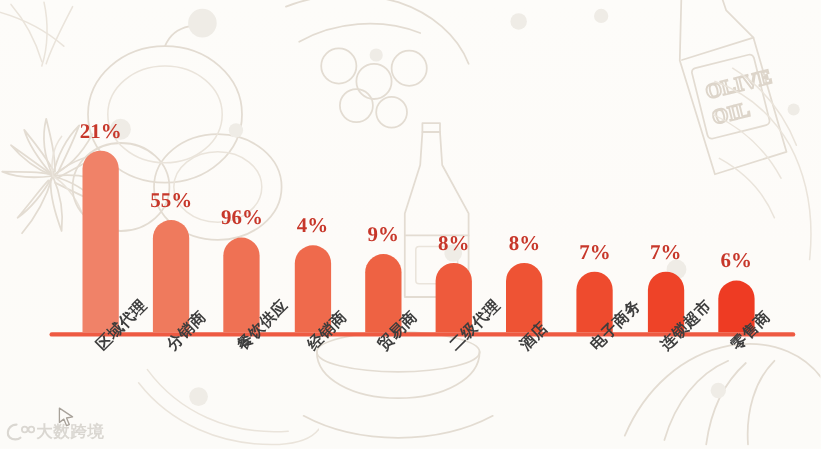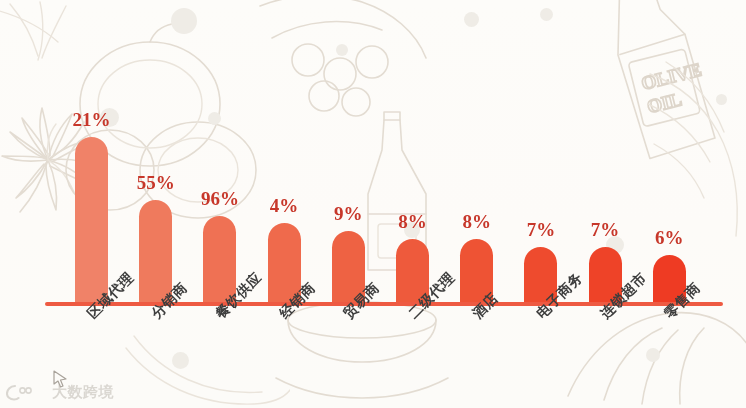--- a/index.html
+++ b/index.html
@@ -147,21 +147,21 @@
   }
 
   
   .watermark {
     position: absolute;
     left: 6px;
     bottom: 6px;
     z-index: 8;
     display: flex;
     align-items: center;
-    gap: 20px;
+    gap: 1px;
     opacity: 0.5;
   }
   .wm-mark {
     width: 26px;
     height: 17px;
     position: relative;
   }
   .wm-text {
     color: #b9b4ac;
     font-size: 15px;

